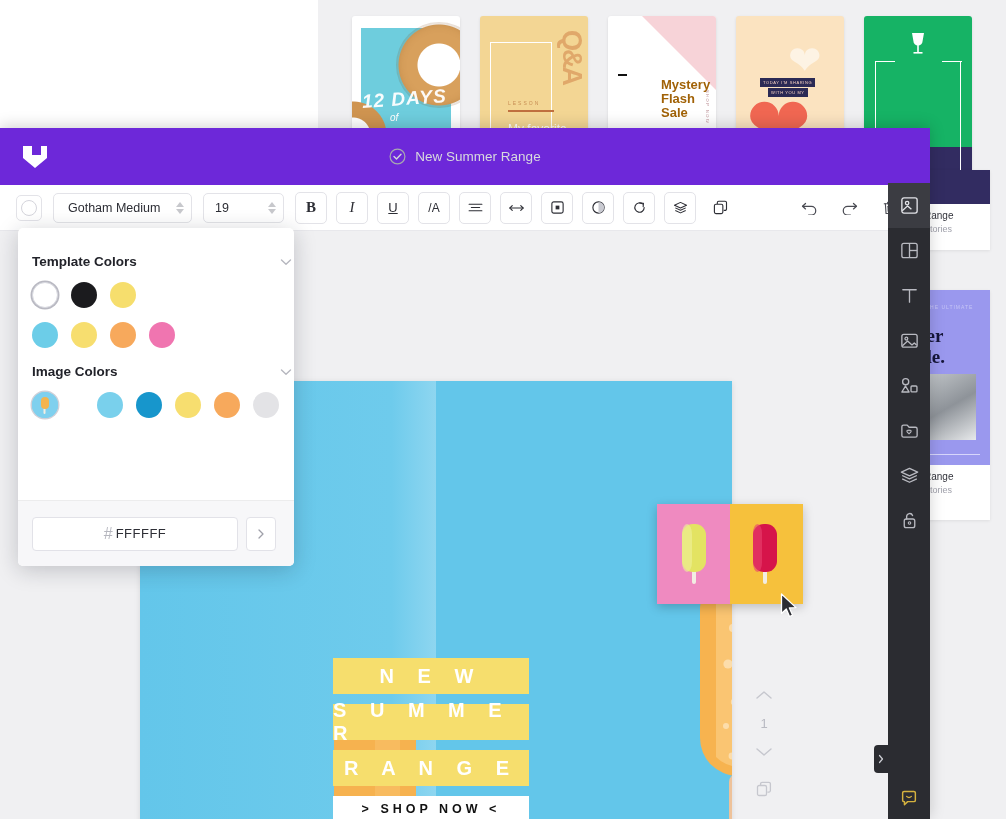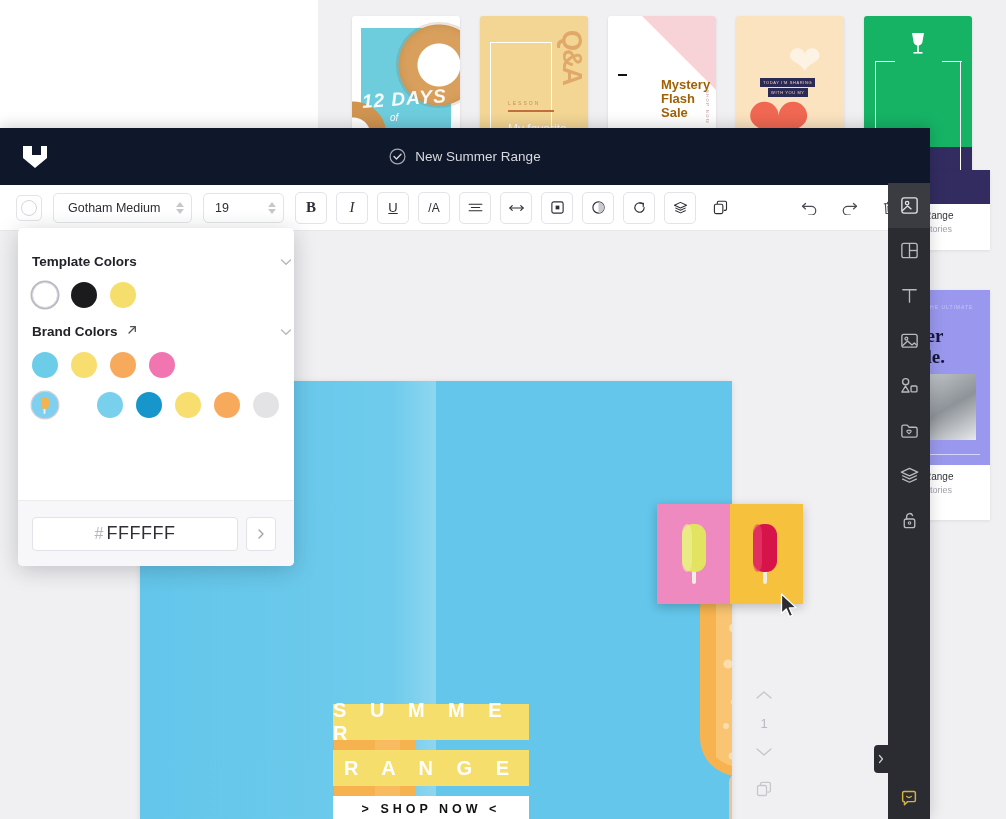--- a/index.html
+++ b/index.html
@@ -83,21 +83,21 @@
   .side-list { position:absolute; right:0; top:190px; width:88px; bottom:0; background:#f0f0f2; }
   .sl-card { position:absolute; left:0; width:72px; background:#fff; box-shadow:0 1px 3px rgba(0,0,0,.08); }
   .sl-meta { padding:6px 6px 8px 6px; }
   .sl-t1 { font-size:10px; color:#33343c; white-space:nowrap; }
   .sl-t2 { font-size:9px; color:#a0a1ab; white-space:nowrap; margin-top:3px; }
 
   
   .editor { position:absolute; left:0; top:128px; width:930px; bottom:0; background:#f0f0f2;
             box-shadow:0 -2px 14px rgba(0,0,0,.18); }
 
-  .titlebar { position:absolute; left:0; top:0; right:0; height:57px; background:#0f172a; }
+  .titlebar { position:absolute; left:0; top:0; right:0; height:57px; background:#6d28d9; }
   .logo { position:absolute; left:19px; top:143px; width:30px; height:28px; }
   .doc-title { position:absolute; left:0; right:0; top:0; height:57px;
       display:flex; align-items:center; justify-content:center; gap:9px; }
   .doc-title .label { color:#d8d9de; font-size:13.5px; }
   .check-ic { width:17px; height:17px; }
 
   .toolbar { position:absolute; left:0; top:57px; right:0; height:46px; background:#fff;
      border-bottom:1px solid #e8e8ec; display:flex; align-items:center; padding-left:16px; }
   .tb-btn { width:32px; height:32px; border:1px solid #e3e3e8; border-radius:5px; background:#fff;
      display:flex; align-items:center; justify-content:center; margin-right:9px; flex:none; cursor:pointer;}
@@ -162,21 +162,21 @@
   .sub { font-size:12px; color:#b2b3bb; margin:-2px 0 9px 0; }
   .dots { display:flex; gap:13px; margin-bottom:14px; }
   .dot { width:26px; height:26px; border-radius:50%; flex:none; cursor:pointer; }
   .dot.selected { box-shadow:0 0 0 1.5px #b9b9c2; }
   .imgdot { width:26px; height:26px; border-radius:50%; flex:none; overflow:hidden;
      position:relative; background:#7fd0ee; cursor:pointer; box-shadow:0 0 0 1.5px #cfd0d8;}
   .pop-foot { position:absolute; left:0; right:0; bottom:0; height:66px; background:#f7f7f9;
      border-top:1px solid #ececed; display:flex; align-items:center; padding:0 14px; }
   .hexfield { width:206px; height:34px; background:#fff; border:1px solid #e2e2e8; border-radius:4px;
      display:flex; align-items:center; justify-content:center; cursor:text; }
-  .hexfield .hv { font-size:18px; color:#2e2f36; letter-spacing:.5px; }
+  .hexfield .hv { font-size:13px; color:#2e2f36; letter-spacing:.5px; }
   .hexfield .hash { color:#b5b6be; margin-right:3px; }
   .hex-go { margin-left:8px; width:30px; height:34px; border:1px solid #e2e2e8; border-radius:4px;
      background:#fff; display:flex; align-items:center; justify-content:center; color:#9fa0a9; cursor:pointer;}
 </style>
 </head>
 <body>
 
 <div id="root">
 
   <div class="gallery-bg"></div>
@@ -423,20 +423,21 @@
               <circle cx="46" cy="136" r="3.2"></circle>
                 <circle cx="62" cy="152" r="4.4"></circle>
               <circle cx="38" cy="160" r="3"></circle>
                 <circle cx="54" cy="176" r="3.8"></circle>
               <circle cx="44" cy="190" r="3.4"></circle>
                 <circle cx="68" cy="96" r="3"></circle>
             </g>
           </svg>
         </div>
 
+        <div class="txtline" style="left:193px; top:277px; width:196px;">N E W</div>
         <div class="txtline" style="left:193px; top:369px; width:196px;">R A N G E</div>
         <div class="txtline" style="left:193px; top:323px; width:196px;">S U M M E R</div>
         <div class="shopnow" style="left:193px; top:415px; width:196px;">&gt; SHOP NOW &lt;</div>
       </div>
 
       <div class="drag-img">
         <div class="half-l"></div>
         <div class="half-r"></div>
         <svg viewBox="0 0 146 100" width="146" height="100" style="position:absolute;left:0;top:0;">
           <rect x="35" y="62" width="4" height="18" rx="2" fill="#f2ede2"></rect>
@@ -570,41 +571,35 @@
               <polyline points="1.5,2 6,6.2 10.5,2" fill="none" stroke="#b6b7bf" stroke-width="1.4" stroke-linecap="round" stroke-linejoin="round"></polyline>
             </svg>
         </span>
       </div>
       <div class="dots">
         <span class="dot selected" style="background:#FFFFFF; border:1px solid #d6d7de;"></span>
         <span class="dot" style="background:#1B1B1E;"></span>
         <span class="dot" style="background:#F6DE6D;"></span>
       </div>
 
-      <div class="sec-head">
-        <span class="ttl">Brand Colors</span>
-        <span class="ext">
-          <svg viewBox="0 0 12 12" width="12" height="12">
-            <path d="M3 9 L9 3" stroke="#4e4f57" stroke-width="1.3" stroke-linecap="round"></path>
-            <polyline points="4.6,2.7 9.3,2.7 9.3,7.4" fill="none" stroke="#4e4f57" stroke-width="1.3" stroke-linecap="round" stroke-linejoin="round"></polyline>
-          </svg>
-        </span>
-        <span class="chev">
-          <svg viewBox="0 0 12 8" width="12" height="8">
-              <polyline points="1.5,2 6,6.2 10.5,2" fill="none" stroke="#b6b7bf" stroke-width="1.4" stroke-linecap="round" stroke-linejoin="round"></polyline>
-            </svg>
-        </span>
-      </div>
       <div class="dots">
         <span class="dot" style="background:#6CCDE8;"></span>
         <span class="dot" style="background:#F7DE6F;"></span>
         <span class="dot" style="background:#F7A95C;"></span>
         <span class="dot" style="background:#F075B0;"></span>
       </div>
 
+      <div class="sec-head">
+        <span class="ttl">Image Colors</span>
+        <span class="chev">
+          <svg viewBox="0 0 12 8" width="12" height="8">
+              <polyline points="1.5,2 6,6.2 10.5,2" fill="none" stroke="#b6b7bf" stroke-width="1.4" stroke-linecap="round" stroke-linejoin="round"></polyline>
+            </svg>
+        </span>
+      </div>
       <div class="dots" style="gap:0;">
         <span class="imgdot">
           <svg viewBox="0 0 26 26" width="26" height="26">
             <rect width="26" height="26" fill="#7fd0ee"></rect>
             <rect x="11.5" y="16" width="2" height="6" rx="1" fill="#f2ede2"></rect>
             <rect x="9" y="5" width="8" height="12" rx="4" fill="#f3b44f"></rect>
           </svg>
         </span>
         <span style="width:39px;display:inline-block;"></span>
         <span class="dot" style="background:#79D0EC; margin-right:13px;"></span>

